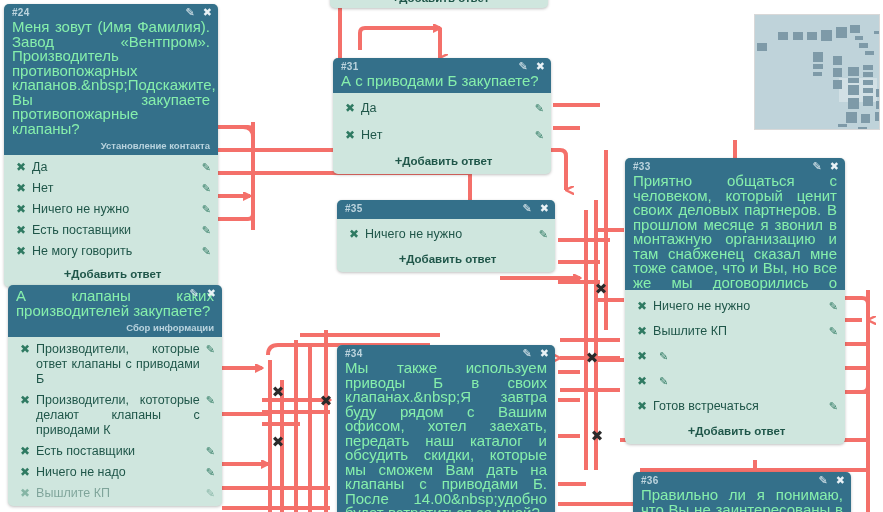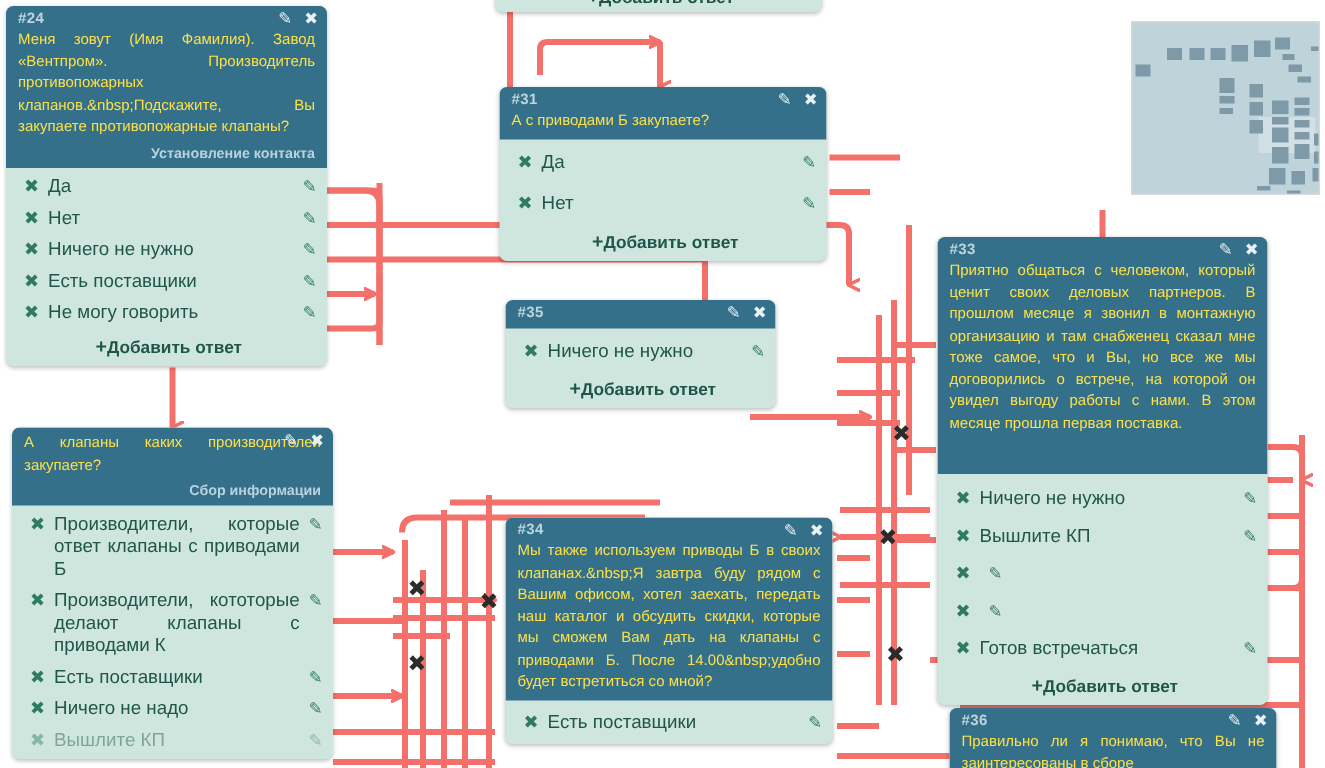--- a/index.html
+++ b/index.html
@@ -56,23 +56,23 @@
     display: flex; gap: 8px; align-items: center;
   }
   .ico-pencil, .ico-close {
     color: #e9f2f6;
     font-size: 11px;
     line-height: 12px;
     cursor: pointer;
     font-family: "DejaVu Sans", sans-serif;
   }
   .card-text {
-    font-size: 10px;
+    font-size: 15px;
     line-height: 14.5px;
-    color: #fde047;
+    color: #86efac;
     text-align: justify;
     text-align-last: left;
     padding-top: 1px;
     word-spacing: normal;
   }
   .card-tag {
     font-size: 9.5px;
     color: #b9d3de;
     text-align: right;
     padding-top: 4px;
@@ -332,21 +332,21 @@
         <span class="a-x">✖</span>
         <span class="a-label">Нет</span>
         <span class="a-pencil">✎</span>
       </div>
     </div>
     <div class="add-answer">
       <span class="plus">+</span><span>Добавить ответ</span>
     </div>
   </div>
 
-  <div class="card" style="left:337px;top:200px;width:180px;">
+  <div class="card" style="left:337px;top:200px;width:218px;">
     <div class="card-head">
       <div class="card-id">#35</div>
       <div class="head-tools">
         <span class="ico-pencil">✎</span>
         <span class="ico-close">✖</span>
       </div>
     </div>
     <div class="answers">
       <div class="answer" style="padding-top:6px;padding-bottom:5px;">
         <span class="a-x">✖</span>
@@ -372,21 +372,21 @@
       <div class="answer" style="padding-top:5px;padding-bottom:5px;">
         <span class="a-x">✖</span>
         <span class="a-label">Есть поставщики</span>
         <span class="a-pencil">✎</span>
       </div>
 
     </div>
   </div>
 
   <div class="card" style="left:625px;top:158px;width:220px;">
-    <div class="card-head" style="height:158px;overflow:hidden;">
+    <div class="card-head" style="height:132px;overflow:hidden;">
       <div class="card-id">#33</div>
       <div class="head-tools">
         <span class="ico-pencil">✎</span>
         <span class="ico-close">✖</span>
       </div>
       <div class="card-text">Приятно общаться с человеком, который ценит своих деловых партнеров. В прошлом месяце я звонил в монтажную организацию и там снабженец сказал мне тоже самое, что и Вы, но все же мы договорились о встрече, на которой он увидел выгоду работы с нами. В этом месяце прошла первая поставка.</div>
     </div>
     <div class="answers" style="padding-top:4px;">
       <div class="answer" style="padding-top:5px;padding-bottom:5px;">
         <span class="a-x">✖</span>

